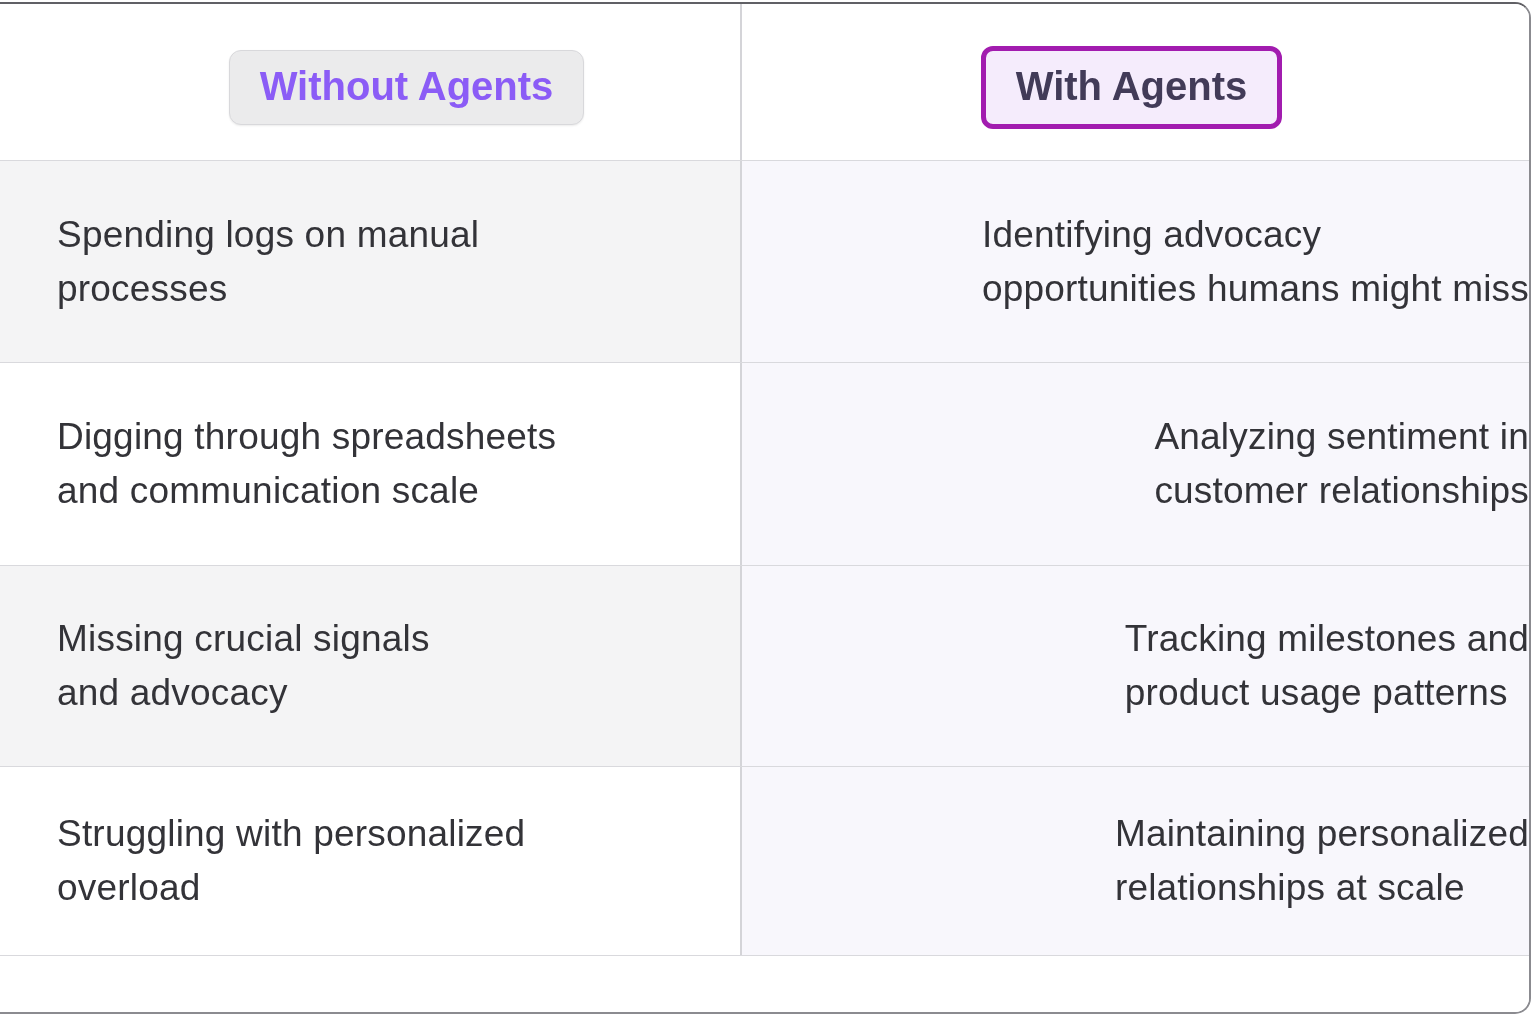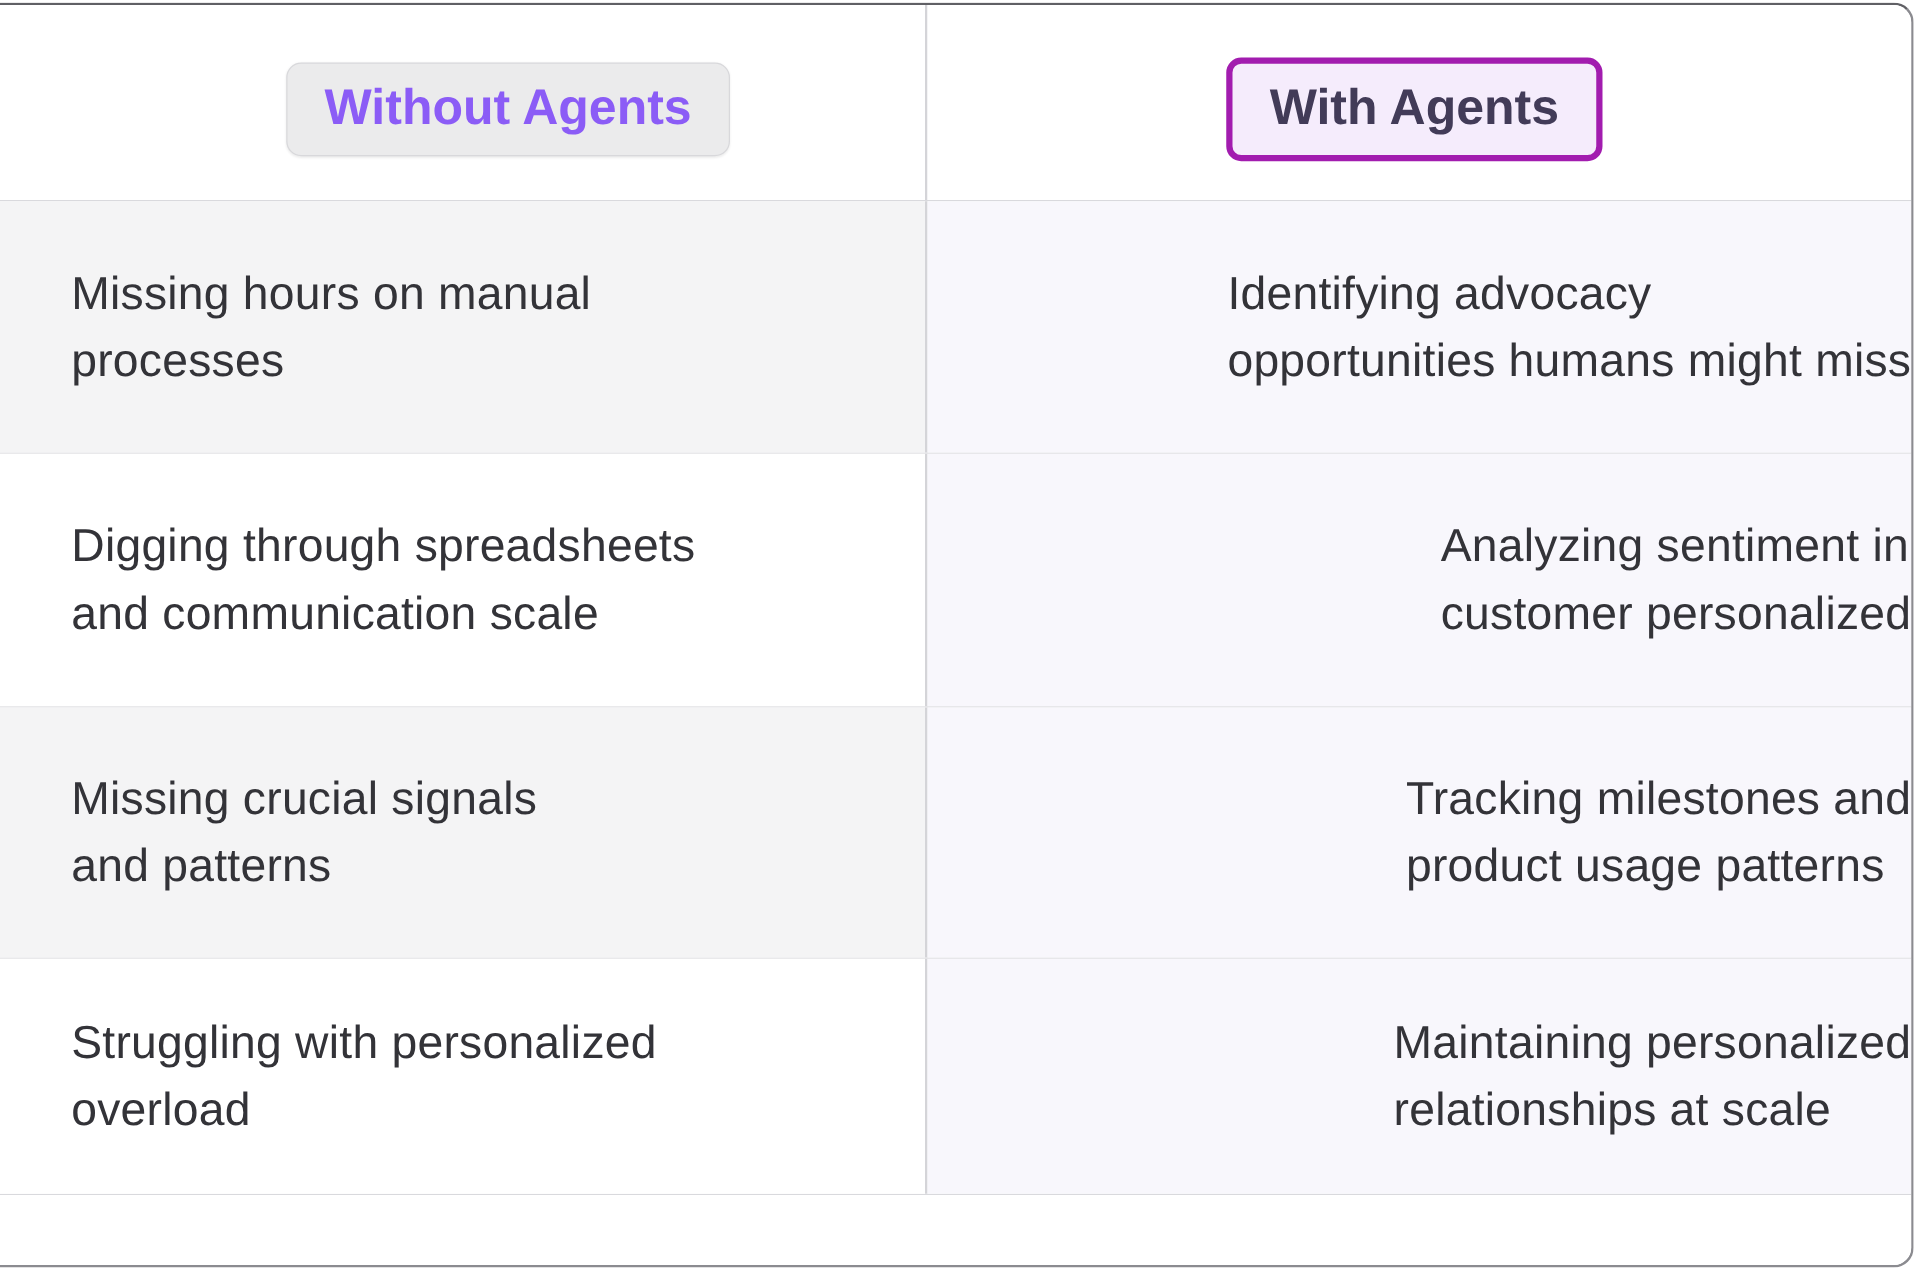--- a/index.html
+++ b/index.html
@@ -101,21 +101,21 @@
       <span class="badge badge-without">Without Agents</span>
     </div>
     <div class="cell right-cell">
       <span class="badge badge-with">With Agents</span>
     </div>
   </div>
 
   <div class="row r1">
     <div class="cell left-cell alt">
       <div class="cell-text">
-        <div>Missing hours on manual</div>
+        <div>Spending logs on manual</div>
         <div>processes</div>
       </div>
     </div>
     <div class="cell right-cell">
       <div class="cell-text">
         <div>Identifying advocacy</div>
         <div>opportunities humans might miss</div>
       </div>
     </div>
   </div>
@@ -123,30 +123,30 @@
   <div class="row r2">
     <div class="cell left-cell">
       <div class="cell-text">
         <div>Digging through spreadsheets</div>
         <div>and communication scale</div>
       </div>
     </div>
     <div class="cell right-cell">
       <div class="cell-text">
         <div>Analyzing sentiment in</div>
-        <div>customer personalized</div>
+        <div>customer relationships</div>
       </div>
     </div>
   </div>
 
   <div class="row r3">
     <div class="cell left-cell alt">
       <div class="cell-text">
         <div>Missing crucial signals</div>
-        <div>and patterns</div>
+        <div>and advocacy</div>
       </div>
     </div>
     <div class="cell right-cell">
       <div class="cell-text">
         <div>Tracking milestones and</div>
         <div>product usage patterns</div>
       </div>
     </div>
   </div>
 

